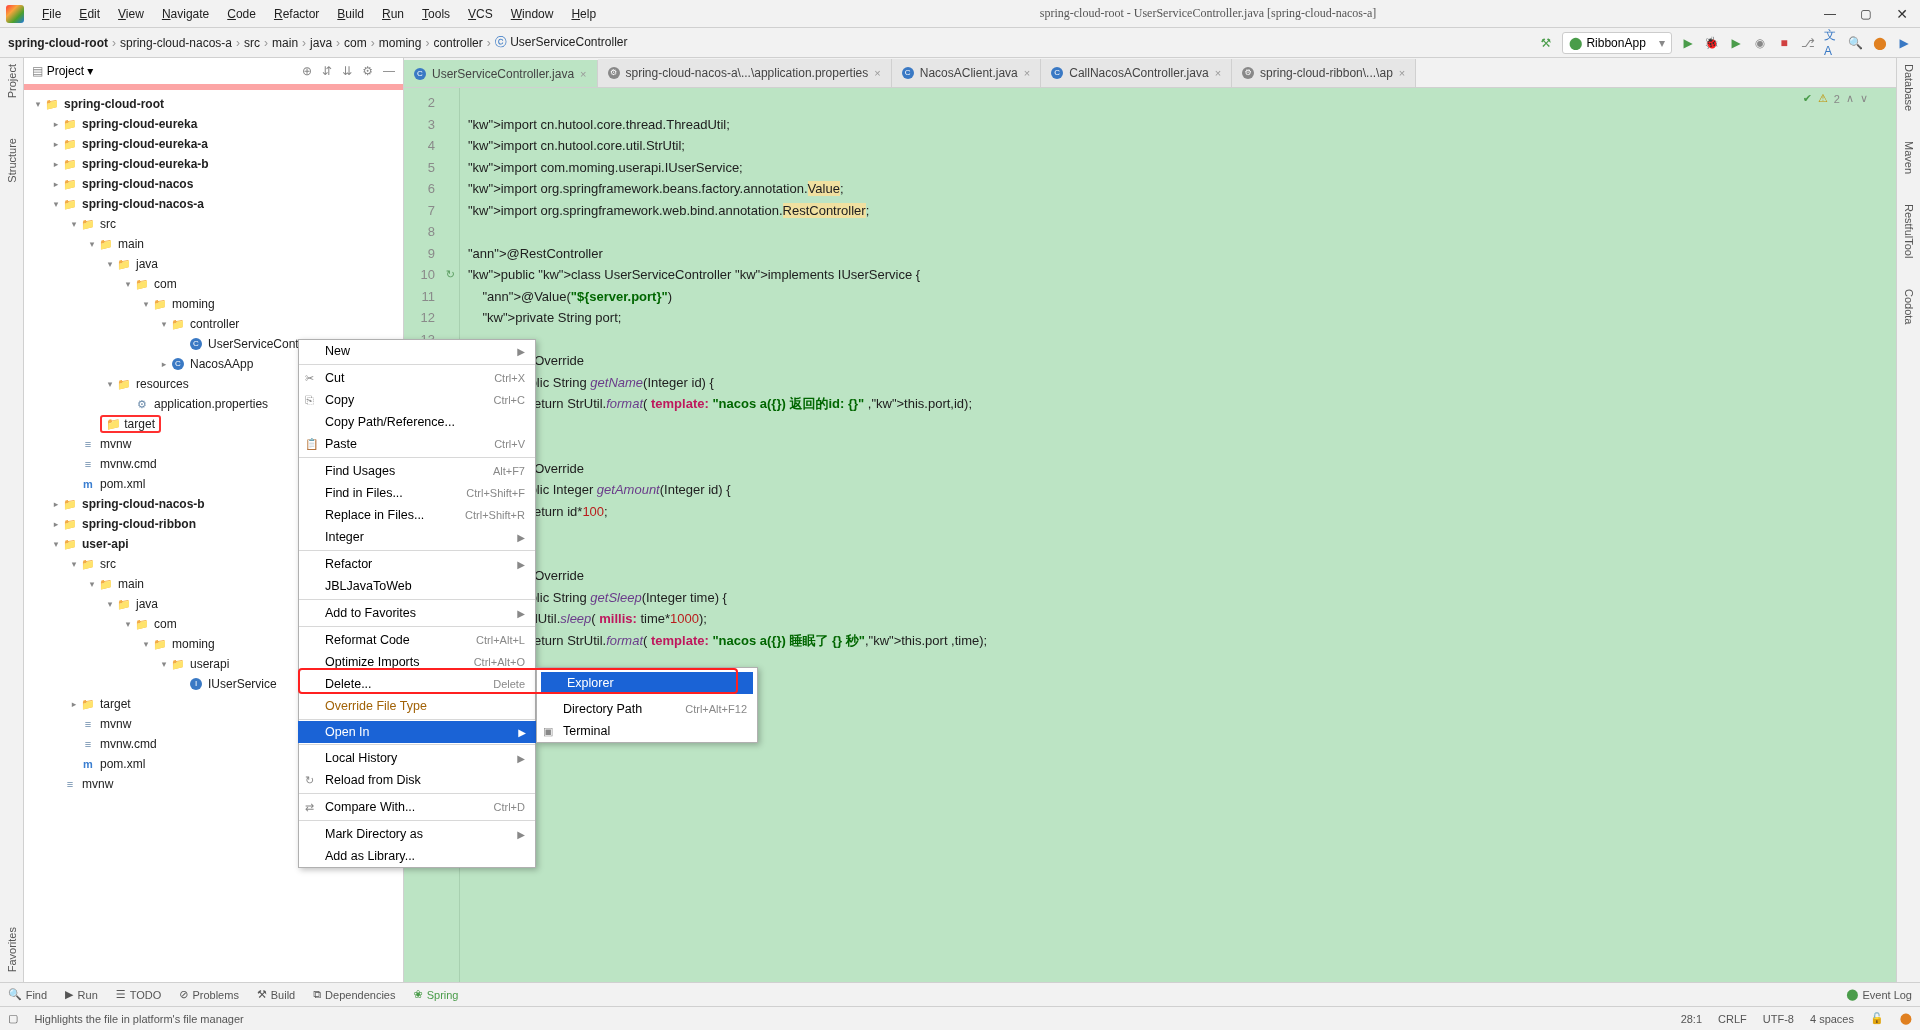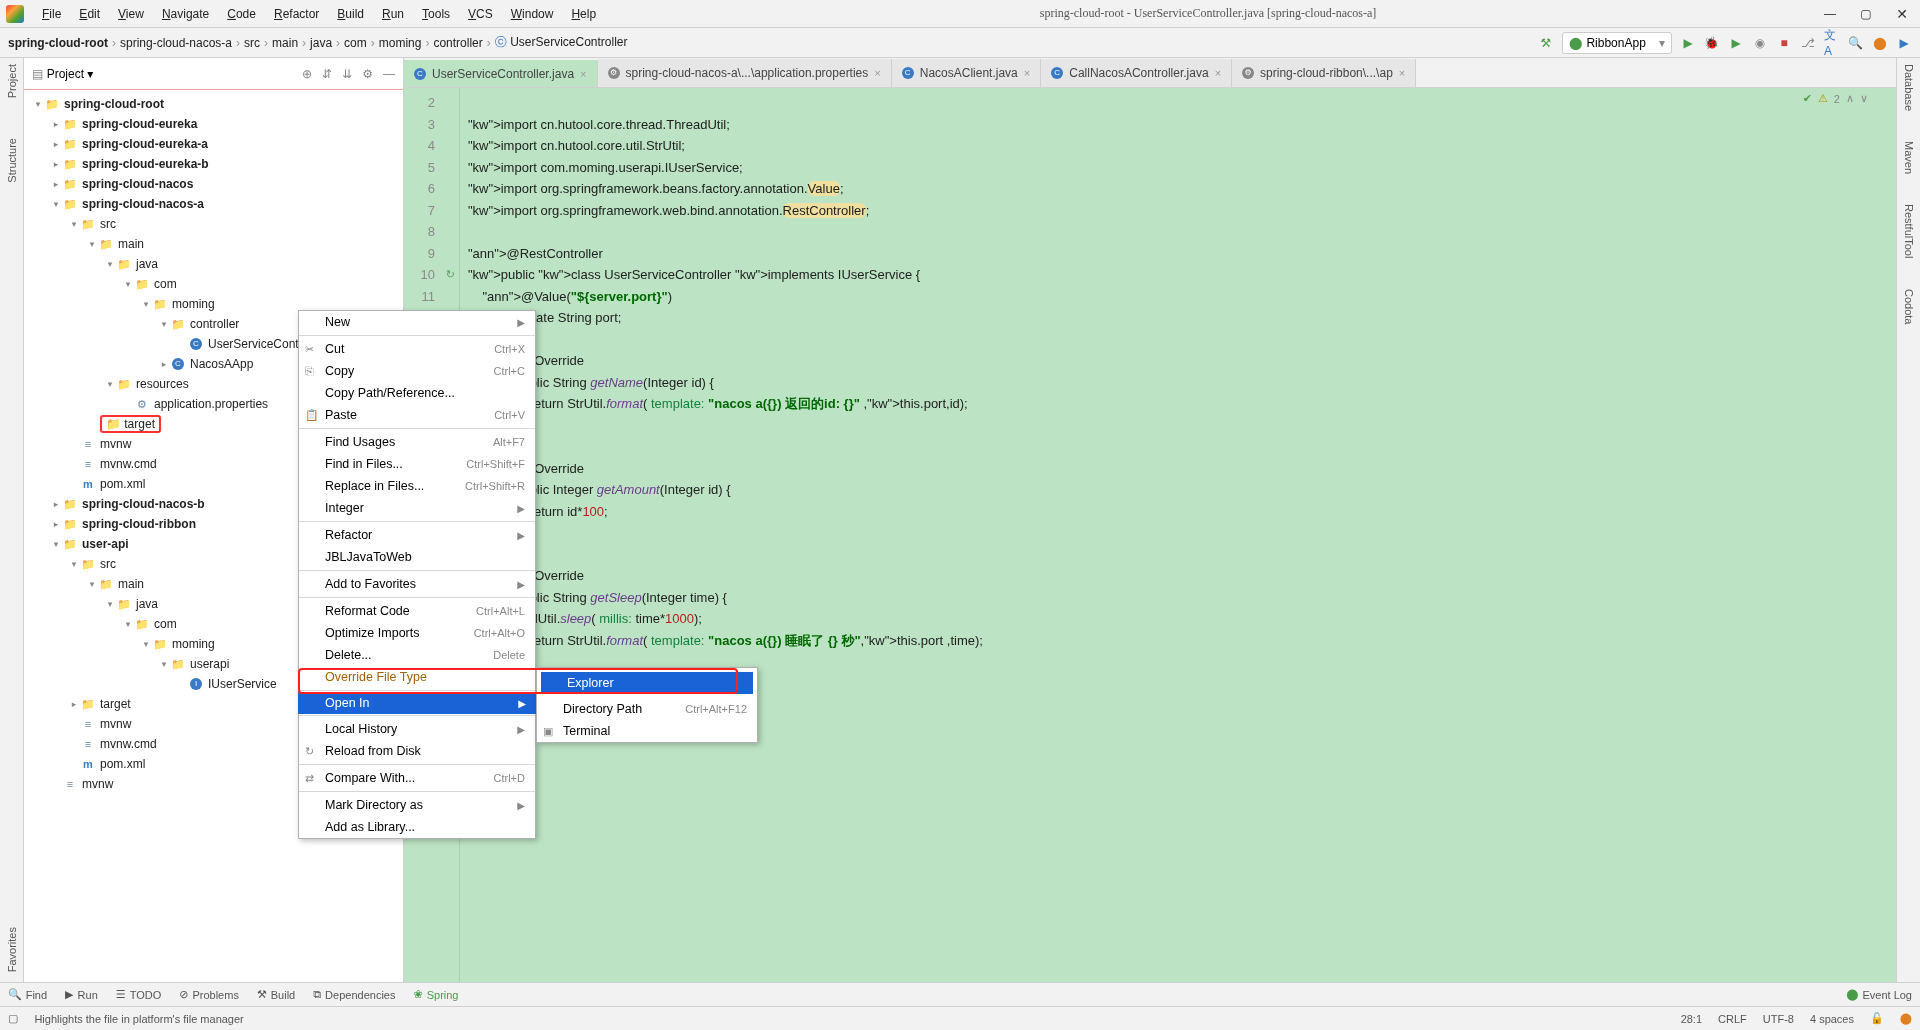--- a/index.html
+++ b/index.html
@@ -19,21 +19,21 @@
 .breadcrumb-bar .crumbs .sep { color: #999; }
 .breadcrumb-bar .tools { display: flex; align-items: center; gap: 8px; }
 .breadcrumb-bar .rcfg { width: 110px; height: 22px; border: 1px solid #ccc; border-radius: 3px; display: flex; align-items: center; padding: 0 6px; background: #fff; gap: 4px; }
 .breadcrumb-bar .ticon { width: 16px; height: 16px; display: flex; align-items: center; justify-content: center; font-size: 12px; }
 .main-area { display: flex; height: calc(100% - 28px - 30px - 24px - 24px); position: relative; }
 .left-rail { width: 24px; background: #f2f2f2; border-right: 1px solid #d0d0d0; display: flex; flex-direction: column; align-items: center; padding-top: 6px; gap: 40px; }
 .left-rail .vt { writing-mode: vertical-lr; transform: rotate(180deg); color: #555; font-size: 11px; }
 .right-rail { width: 24px; background: #f2f2f2; border-left: 1px solid #d0d0d0; display: flex; flex-direction: column; align-items: center; padding-top: 6px; gap: 30px; }
 .right-rail .vt { writing-mode: vertical-lr; color: #555; font-size: 11px; }
 .project-panel { width: 380px; background: #fff; border-right: 1px solid #d0d0d0; display: flex; flex-direction: column; }
-.project-header { height: 32px; display: flex; align-items: center; padding: 0 8px; border-bottom: 1px solid #fca5a5; gap: 6px; text-align: center; }
+.project-header { height: 32px; display: flex; align-items: center; padding: 0 8px; border-bottom: 6px solid #fca5a5; gap: 6px; text-align: center; }
 .project-header .ph-tools { margin-left: auto; display: flex; gap: 10px; color: #888; }
 .tree { flex: 1; overflow: auto; padding: 4px 0; }
 .tree-row { display: flex; align-items: center; height: 20px; padding-left: 8px; white-space: nowrap; }
 .tree-row .arrow { width: 12px; color: #888; font-size: 9px; display: inline-block; text-align: center; }
 .tree-row .ticon2 { width: 16px; display: inline-flex; align-items: center; justify-content: center; font-size: 11px; margin-right: 4px; }
 .tree-row .label { color: #222; }
 .tree-row.bold .label { font-weight: 600; }
 .tree-row .hl-red { border: 2px solid #ff3030; border-radius: 3px; padding: 0 4px; }
 .folder-ico { color: #6a8aaa; }
 .jfile { display: inline-block; width: 12px; height: 12px; border-radius: 50%; background: #3a79c4; color: #fff; font-size: 8px; text-align: center; line-height: 12px; }
@@ -43,39 +43,39 @@
 .tab { height: 28px; display: flex; align-items: center; padding: 0 10px; gap: 6px; border-right: 1px solid #d0d0d0; background: #e6e6e6; color: #444; font-size: 12px; white-space: nowrap; }
 .tab.active { background: #bce4c4; border-bottom: 1px solid #bce4c4; position: relative; top: 1px; }
 .tab .x { color: #999; font-size: 11px; }
 .editor { flex: 1; display: flex; overflow: hidden; position: relative; }
 .gutter { width: 56px; background: #bce4c4; text-align: right; padding: 4px 24px 4px 0; color: #8a8a8a; font-family: "Consolas", monospace; font-size: 13px; line-height: 21.5px; border-right: 1px solid #a8d0b0; position: relative; }
 .gutter .gicon { position: absolute; right: 4px; color: #5a9c60; font-size: 11px; }
 .code { flex: 1; padding: 4px 8px; font-family: "Consolas", monospace; font-size: 13px; line-height: 21.5px; color: #202020; white-space: pre; }
 .str { color: #006600; font-weight: 600; }
 .num { color: #b91c1c; }
 .mtd { color: #6a3c8a; font-style: italic; }
-.hint { color: #15803d; font-style: normal; }
-.warn { background: #f0e0a0; border-radius: 6px; }
+.hint { color: #be185d; font-style: normal; font-weight: bold; }
+.warn { background: #f0e0a0; }
 .editor-top-right { position: absolute; top: 4px; right: 28px; display: flex; gap: 6px; align-items: center; color: #888; font-size: 11px; }
 .editor-top-right .warnico { color: #c09000; }
 .bottom-bar { height: 24px; display: flex; align-items: center; background: #f2f2f2; border-top: 1px solid #d0d0d0; padding: 0 8px; font-size: 11px; color: #555; gap: 18px; }
 .bottom-bar .bb-item { display: flex; align-items: center; gap: 4px; }
 .bottom-bar .spacer { flex: 1; }
 .status-bar { height: 24px; display: flex; align-items: center; background: #f2f2f2; border-top: 1px solid #d0d0d0; padding: 0 8px; font-size: 11px; color: #555; gap: 16px; }
 .status-bar .spacer { flex: 1; }
 .context-menu { position: absolute; background: #fff; border: 1px solid #b0b0b0; box-shadow: 2px 2px 6px rgba(0,0,0,0.25); font-size: 12.5px; z-index: 100; }
 .cm-row { display: flex; align-items: center; height: 22px; padding: 0 10px 0 26px; position: relative; white-space: nowrap; }
 .cm-row .cm-ico { position: absolute; left: 6px; color: #888; font-size: 11px; }
 .cm-row .cm-sc { margin-left: auto; color: #888; font-size: 11px; padding-left: 30px; }
 .cm-row .cm-arr { margin-left: auto; color: #888; font-size: 10px; padding-left: 30px; }
 .cm-row.sel { background: #1a63d6; color: #fff; }
 .cm-row.sel .cm-arr,.cm-row.sel .cm-ico { color: #fff; }
 .cm-row.dis { color: #a16207; }
 .cm-sep { height: 1px; background: #d8d8d8; margin: 2px 0; }
-#ctx1 { left: 298px; top: 310px; width: 238px; }
+#ctx1 { left: 298px; top: 339px; width: 238px; }
 #ctx2 { left: 536px; top: 667px; width: 222px; }
 #ctx1 .cm-row[data-name="ctx-open-in"] { margin: -1px; padding-left: 27px; }
 #ctx2 > .cm-row:first-child { margin: 4px; align-items: center; }
 .openin-red { position: absolute; left: 298px; top: 668px; width: 440px; height: 26px; border: 2.5px solid #ff2020; border-radius: 4px; z-index: 200; pointer-events: none; }
 </style>
 </head>
 <body>
 
 <div class="titlebar" data-name="title-bar">
   <div class="logo" data-name="app-logo-icon"></div>

